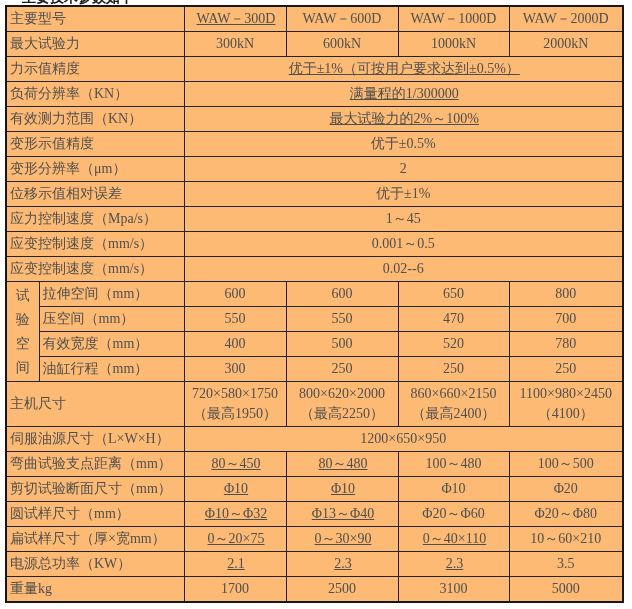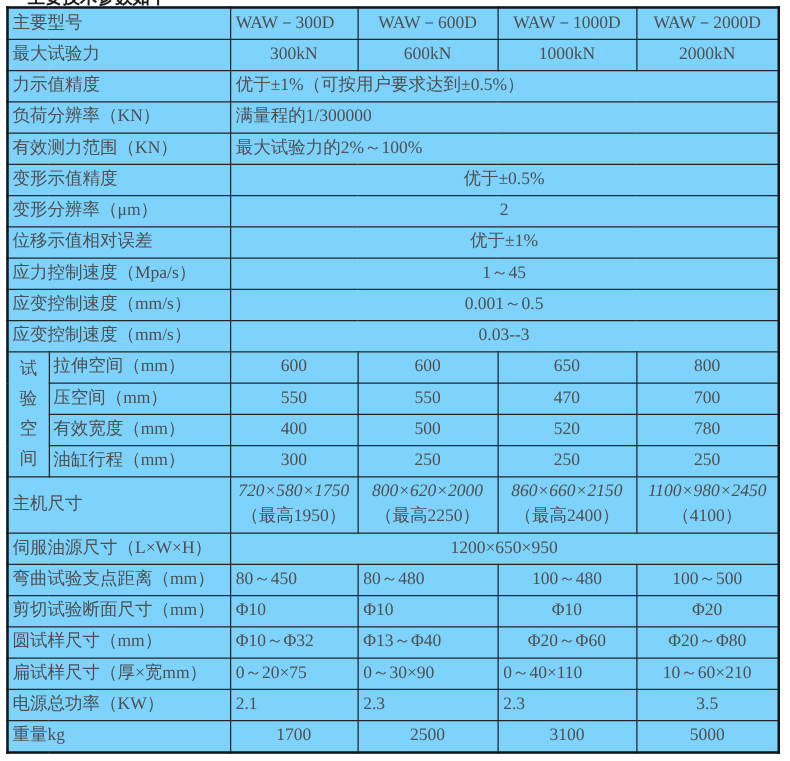--- a/index.html
+++ b/index.html
@@ -17,42 +17,42 @@
   .heading-clip .heading-text{
     position:absolute;top:-11px;left:0;
     font-size:14px;font-weight:bold;color:#1a1a1a;letter-spacing:0;
     white-space:nowrap;
   }
   table.spec{
     border-collapse:collapse;
     table-layout:fixed;
     width:617px;
     border:2px solid #161616;
-    background:#7dd3fc;
+    background:#fdba74;
     padding-left:36px;
   }
   td{
     border:1px solid #242424;
     font-size:14px;
     line-height:1.25;
     padding:1px 2px;
     height:22px;
     text-align:center;
     overflow:hidden;
     white-space:nowrap;
     color:#4f4f4f;
   }
   td.lb{text-align:left;padding-left:3px;}
-  td.al{text-align:left;padding-left:4px;}
+  td.al{text-align:center;padding-left:4px;text-decoration:underline;}
   td.vcell{
     text-align:center;vertical-align:middle;padding:0 2px;
   }
   .vchar{display:block;line-height:24px;font-size:14px;}
   tr.tall td{height:42px;}
-  .dim-line{display:block;line-height:20px;font-style:italic;}
+  .dim-line{display:block;line-height:20px;}
   .dim-note{display:block;line-height:20px;}
 </style>
 </head>
 <body>
 
 <div class="page">
 
   <div class="heading-clip">
     <span class="heading-text">主要技术参数如下</span>
   </div>
@@ -119,21 +119,21 @@
         <td colspan="4">1～45</td>
       </tr>
 
       <tr>
         <td colspan="2" class="lb">应变控制速度（mm/s）</td>
         <td colspan="4">0.001～0.5</td>
       </tr>
 
       <tr>
         <td colspan="2" class="lb">应变控制速度（mm/s）</td>
-        <td colspan="4">0.03--3</td>
+        <td colspan="4">0.02--6</td>
       </tr>
 
       <tr>
         <td rowspan="4" class="vcell">
           <span class="vchar">试</span>
           <span class="vchar">验</span>
           <span class="vchar">空</span>
           <span class="vchar">间</span>
         </td>
         <td class="lb">拉伸空间（mm）</td>

